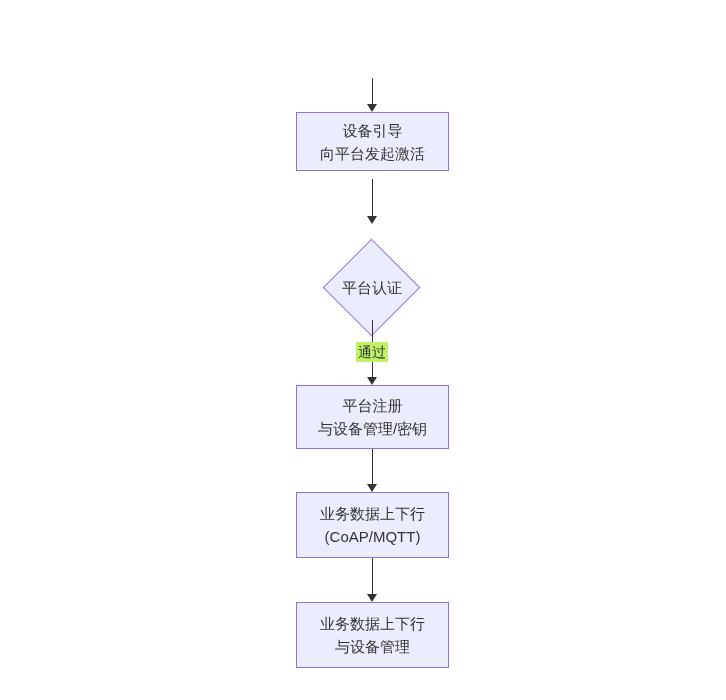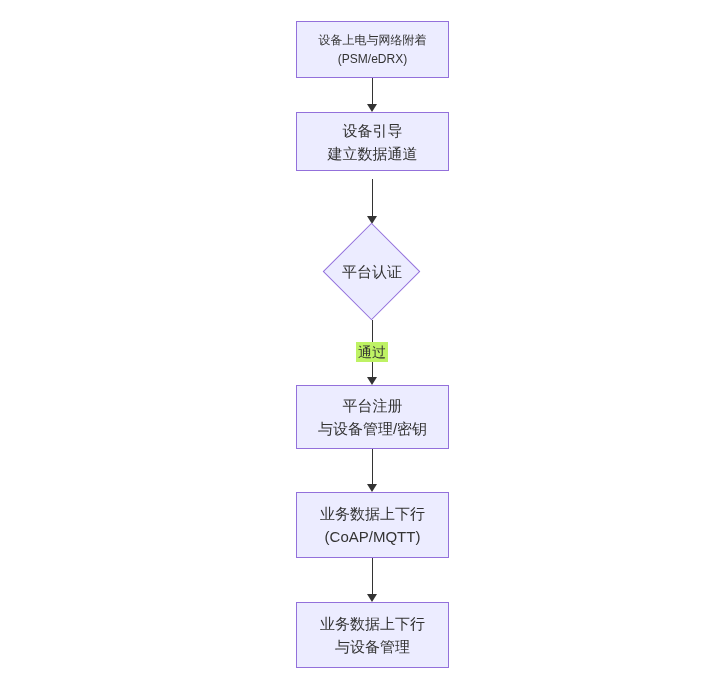--- a/index.html
+++ b/index.html
@@ -75,37 +75,33 @@
     font-size: 14px;
     line-height: 18px;
     white-space: nowrap;
   }
 </style>
 </head>
 <body>
 
 <div class="canvas">
 
-  <div class="node small" style="left:296px; top:21px; width:153px; height:57px;">
-    <div class="node-line">设备上电与网络附着</div>
-    <div class="node-line">(PSM/eDRX)</div>
-  </div>
 
   <div class="edge-line" style="left:372px; top:78px; height:26px;"></div>
   <div class="edge-arrow" style="left:367px; top:104px;"></div>
 
   <div class="node" style="left:296px; top:112px; width:153px; height:59px;">
     <div class="node-line">设备引导</div>
-    <div class="node-line">建立数据通道</div>
+    <div class="node-line">向平台发起激活</div>
   </div>
 
   <div class="edge-line" style="left:372px; top:179px; height:37px;"></div>
   <div class="edge-arrow" style="left:367px; top:216px;"></div>
 
-  <div class="diamond-wrap" style="left:322px; top:224px; width:100px; height:96px;text-align:right;">
+  <div class="diamond-wrap" style="left:322px; top:240px; width:100px; height:96px;text-align:right;">
     <div class="diamond-shape" style="left:15px; top:13px; width:69px; height:69px;"></div>
     <div class="diamond-label">平台认证</div>
   </div>
 
   <div class="edge-line" style="left:372px; top:320px; height:57px;"></div>
   <div class="edge-label" style="left:372px; top:352px;">通过</div>
   <div class="edge-arrow" style="left:367px; top:377px;"></div>
 
   <div class="node" style="left:296px; top:385px; width:153px; height:64px;">
     <div class="node-line">平台注册</div>

